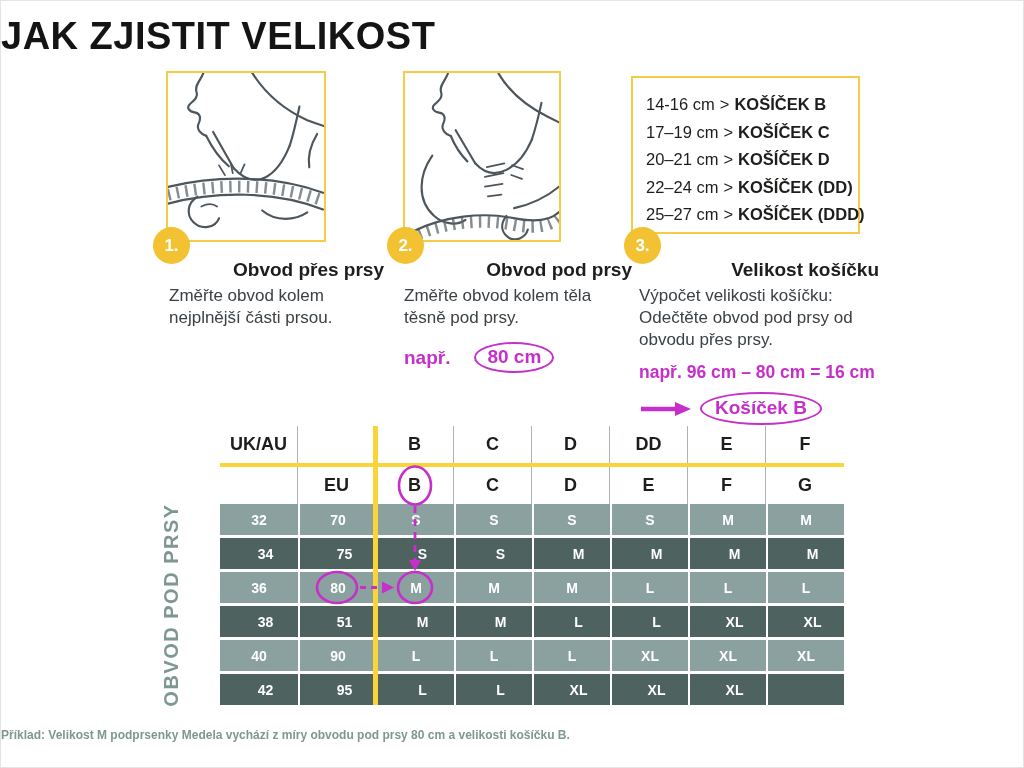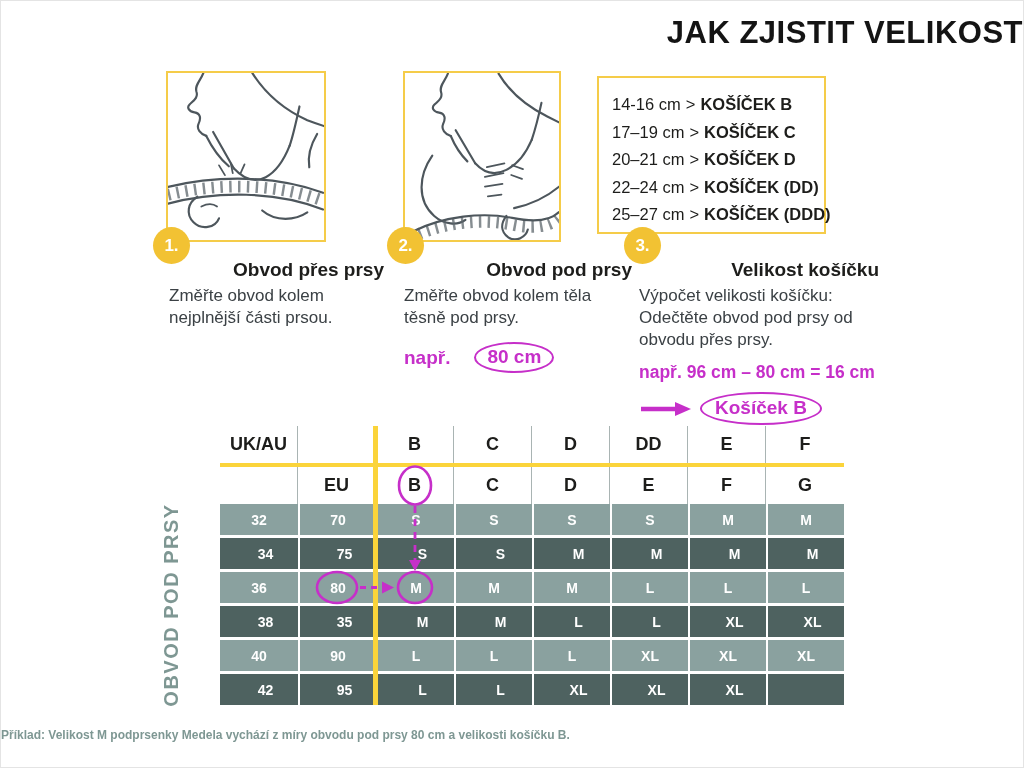--- a/index.html
+++ b/index.html
@@ -4,30 +4,30 @@
 <style>
   html,body { margin:0; padding:0; background:#fff; }
   .page {
     position:relative; width:1024px; height:768px; background:#ffffff;
     font-family:"Liberation Sans", sans-serif; overflow:hidden;
     border:1px solid #e4e4e4; box-sizing:border-box;
   }
   
   .title {
     position:absolute; top:14px; left:0; width:100%;
-    text-align:right; font-size:31px; font-weight:bold;
+    text-align:left; font-size:38px; font-weight:bold;
     letter-spacing:0.5px; color:#141414; margin:0;
   }
   
   .img-box { position:absolute; border:2px solid #f5cc49; background:#fff; box-sizing:border-box; }
   #box1 { left:165px; top:70px; width:160px; height:171px; }
   #box2 { left:402px; top:70px; width:158px; height:171px; }
   .img-box svg { position:absolute; left:0; top:0; width:100%; height:100%; }
   .cup-box {
-    position:absolute; left:596px; top:75px; width:229px; height:158px;
+    position:absolute; left:630px; top:75px; width:229px; height:158px;
     border:2px solid #f5cc49; box-sizing:border-box; padding:13px 0 0 13px; background:#fff;
   }
   .cup-line { font-size:16.5px; color:#1d1d1b; line-height:27.5px; white-space:nowrap; }
   .cup-line .sep { margin:0 5px; }
   .cup-line .cup { font-weight:bold; }
   
   .badge {
     position:absolute; width:37px; height:37px; border-radius:50%;
     background:#f2c233; color:#fff; font-weight:bold; font-size:17px;
     display:flex; align-items:center; justify-content:center; z-index:3;
@@ -228,21 +228,21 @@
       <div class="bcell">80</div>
       <div class="bcell">M</div>
       <div class="bcell">M</div>
       <div class="bcell">M</div>
       <div class="bcell">L</div>
       <div class="bcell">L</div>
       <div class="bcell">L</div>
     </div>
     <div class="brow dark">
       <div class="bcell">38</div>
-      <div class="bcell">35</div>
+      <div class="bcell">51</div>
       <div class="bcell">M</div>
       <div class="bcell">M</div>
       <div class="bcell">L</div>
       <div class="bcell">L</div>
       <div class="bcell">XL</div>
       <div class="bcell">XL</div>
     </div>
     <div class="brow light">
       <div class="bcell">40</div>
       <div class="bcell">90</div>

